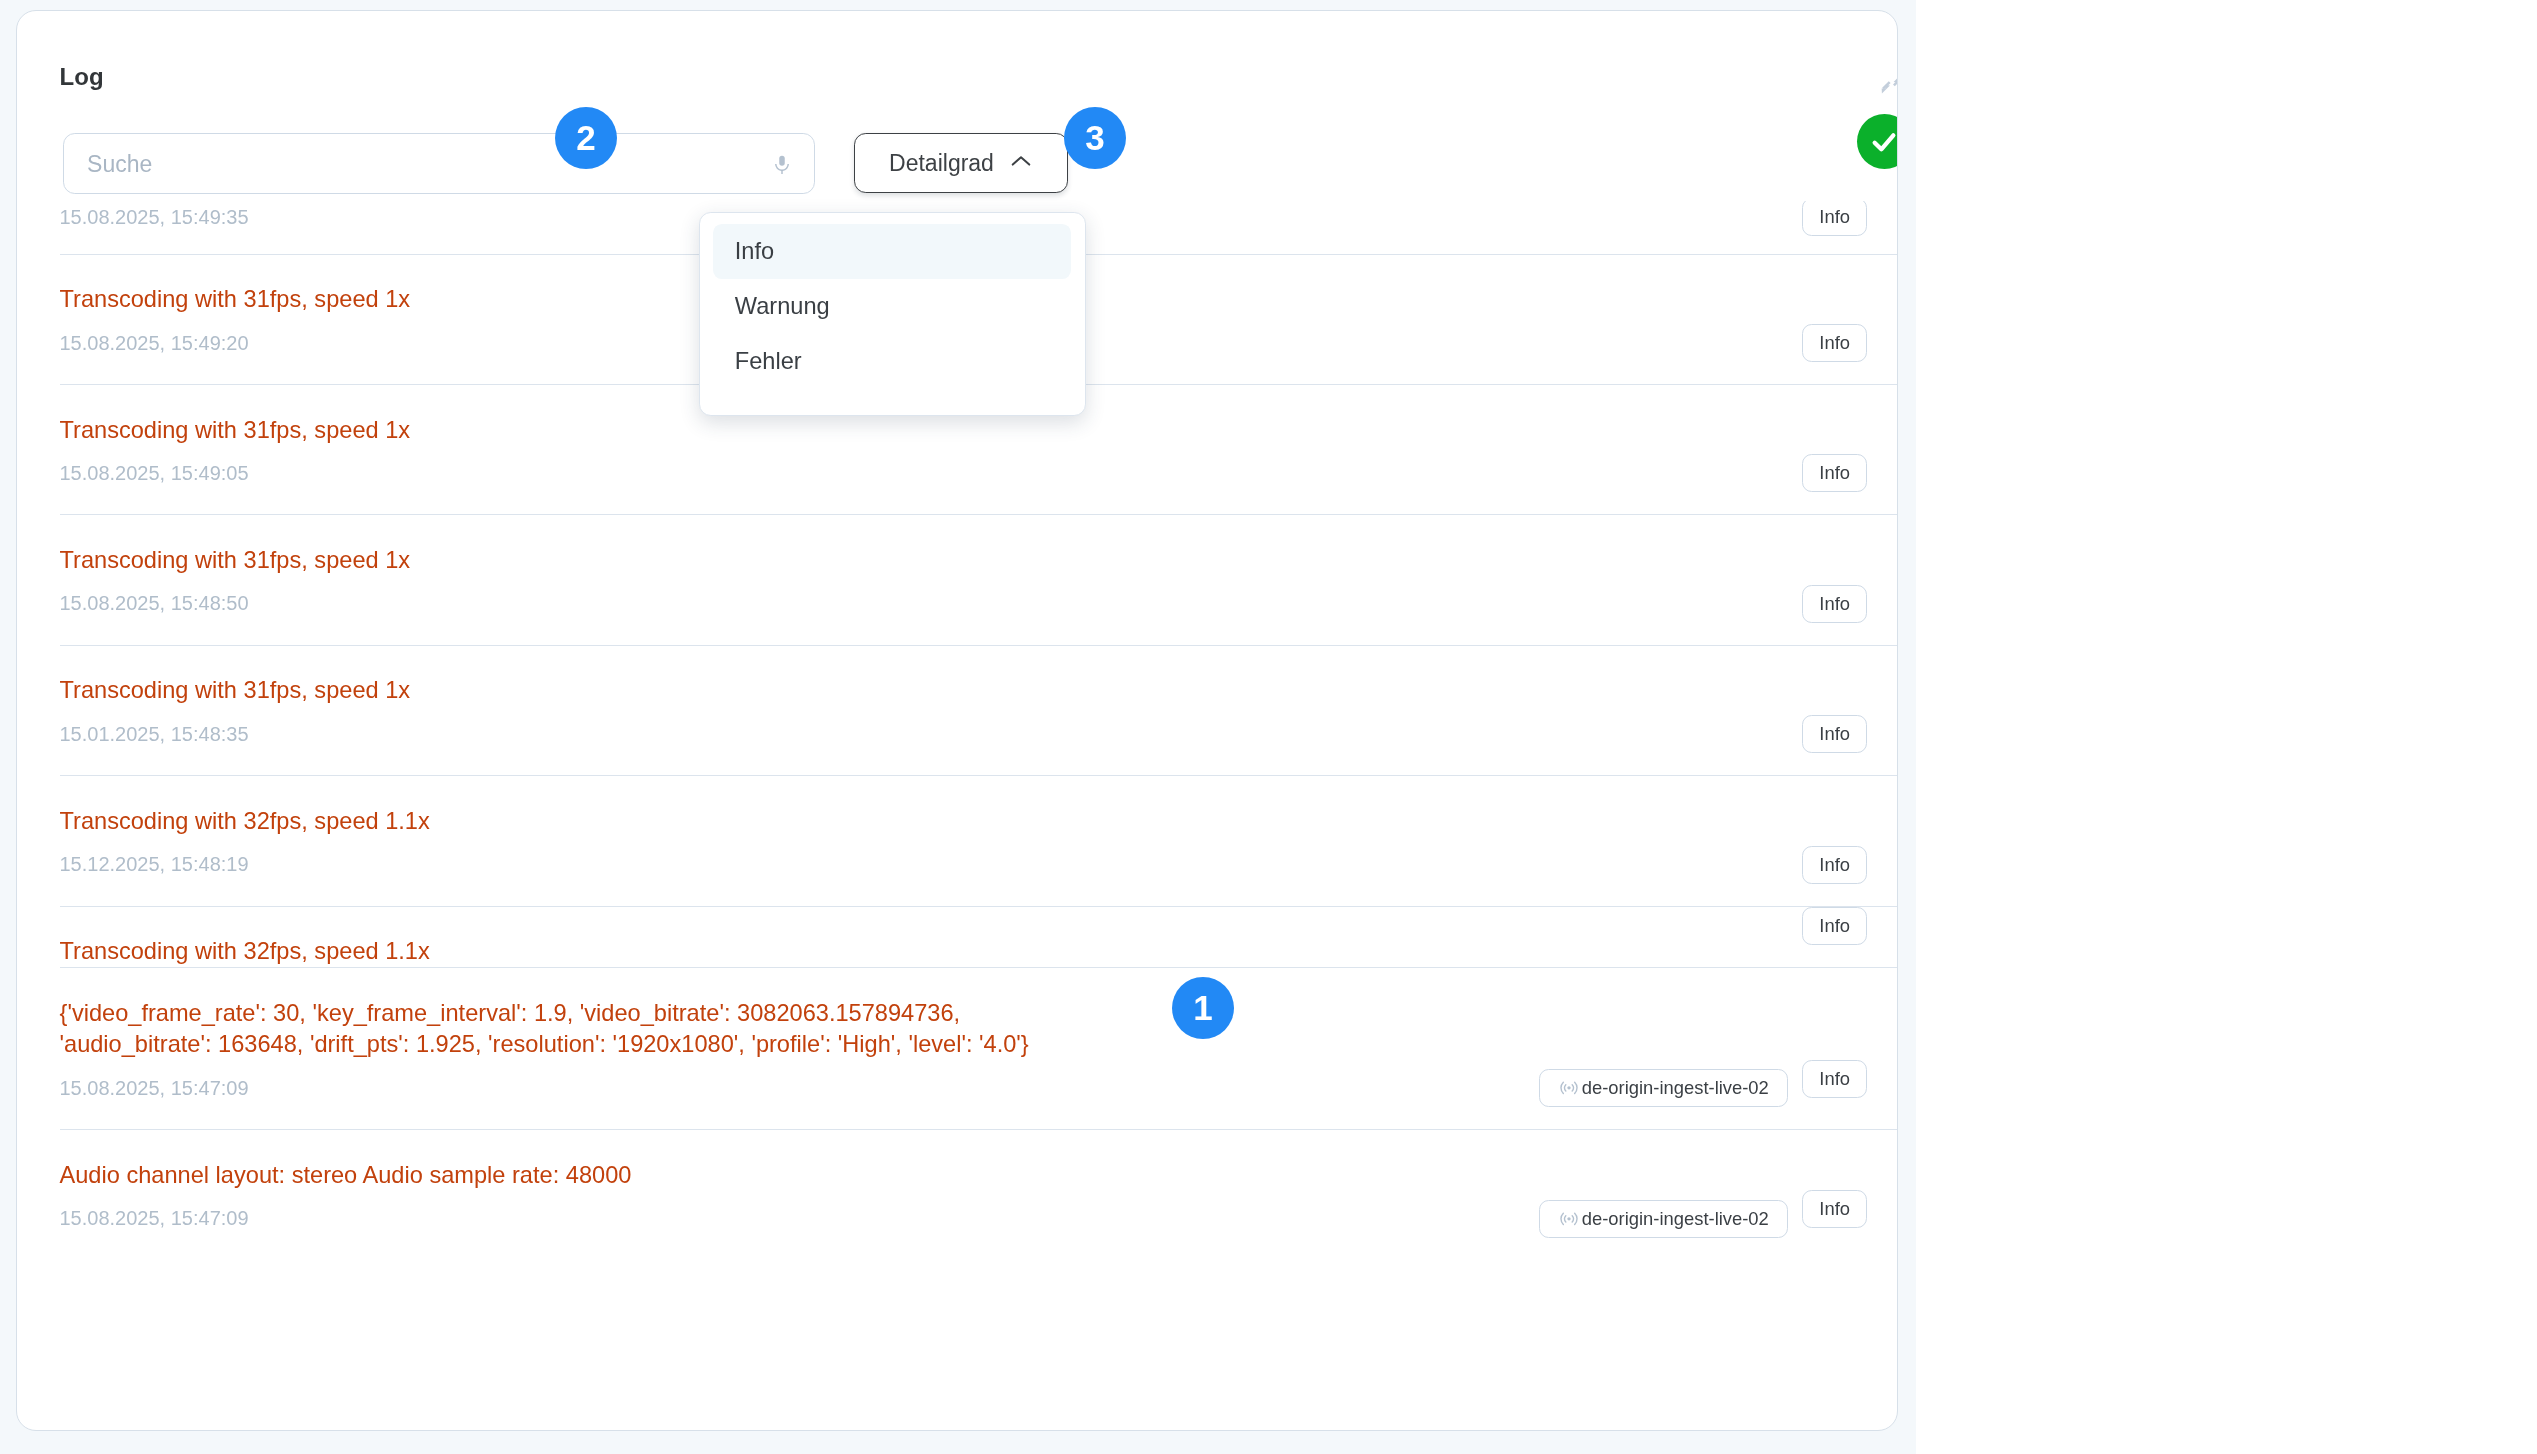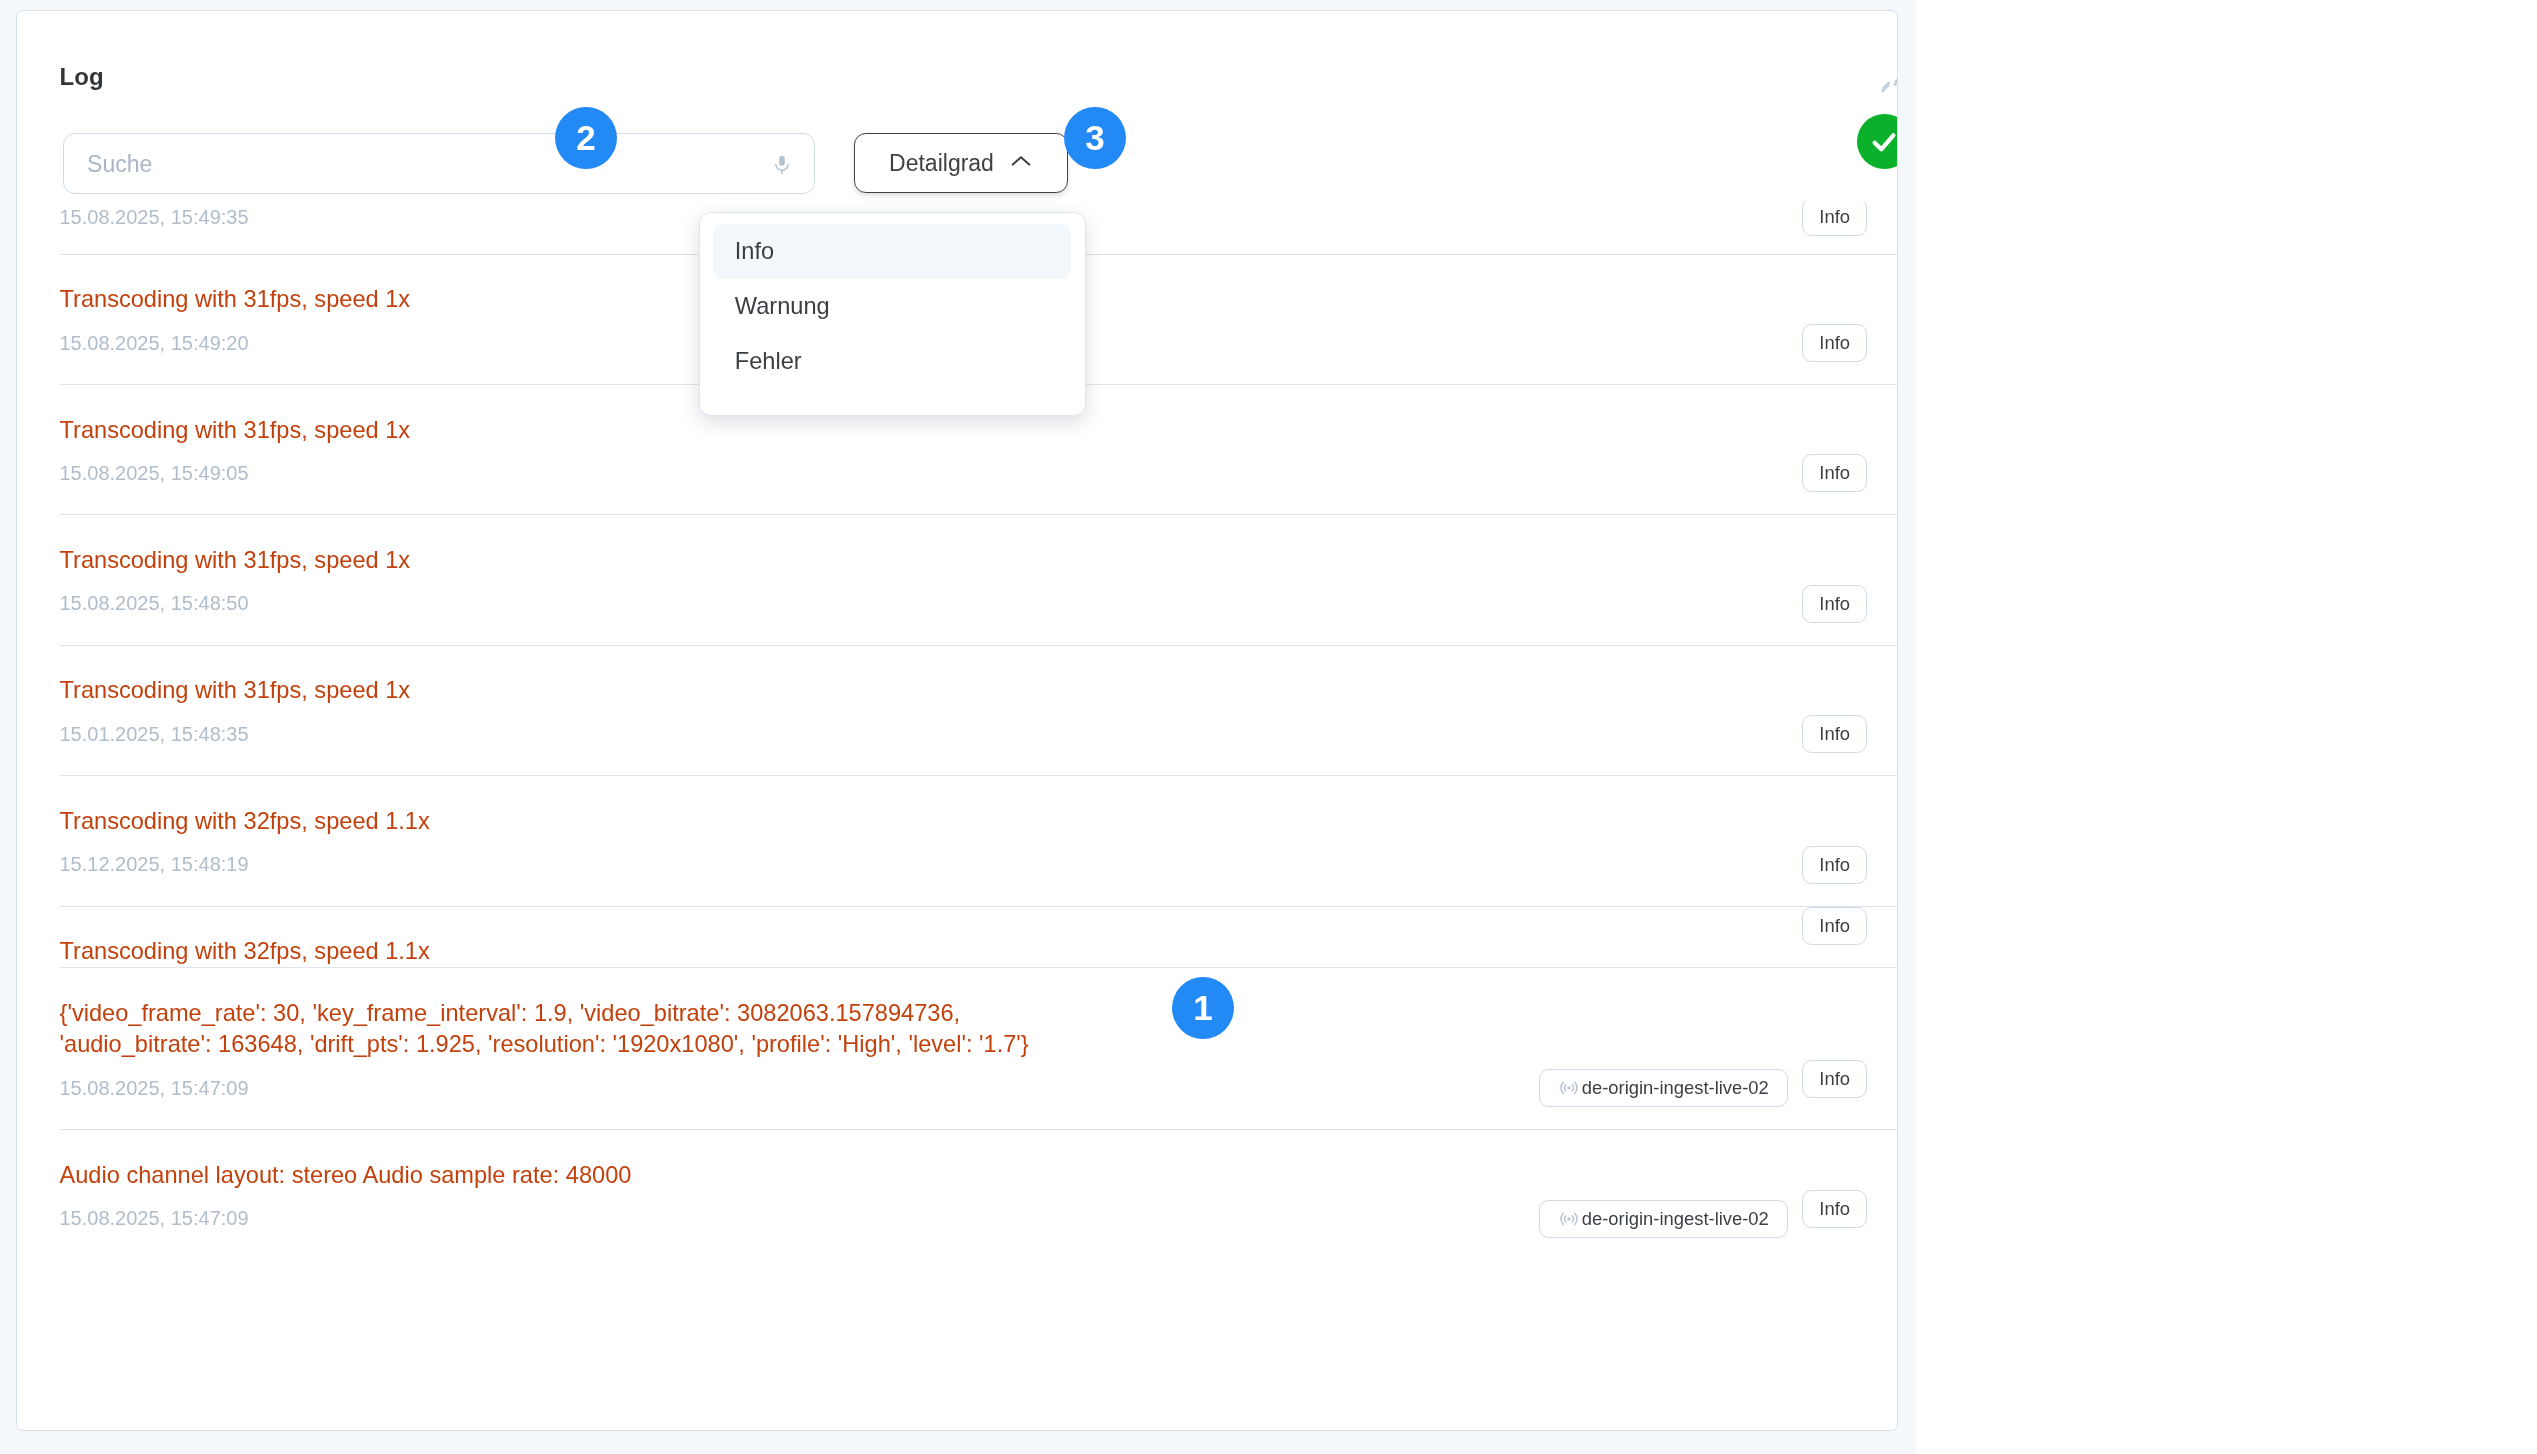--- a/index.html
+++ b/index.html
@@ -8,21 +8,21 @@
     background:#ffffff;
     font-family:"Liberation Sans","DejaVu Sans",sans-serif;
     overflow:hidden;
   }
   #page{
     position:absolute;left:0;top:0;width:1916px;height:1455px;
     background:#f4f8fb;
   }
   #card{
     position:absolute;left:15.5px;top:10.3px;width:1882px;height:1421px;
-    background:#ffffff;border:0.7px solid #d7e0e9;border-radius:7px;
+    background:#ffffff;border:0.7px solid #d7e0e9;border-radius:20px;
     box-sizing:border-box;overflow:hidden;
   }
 
   
   .card-title{
     position:absolute;left:43px;top:52px;
     font-size:24px;font-weight:bold;color:#323639;letter-spacing:0.1px;
   }
   .collapse-icon{
     position:absolute;left:1855px;top:53px;width:41px;height:38px;
@@ -213,21 +213,21 @@
           </div>
         </div>
         <div class="log-row">
           <div class="log-msg">Transcoding with 32fps, speed 1.1x</div>
           <div class="row-right">
             <div class="badge level">Info</div>
           </div>
         </div>
         <div class="log-row">
           <div class="log-msg">{'video_frame_rate': 30, 'key_frame_interval': 1.9, 'video_bitrate': 3082063.157894736,
-'audio_bitrate': 163648, 'drift_pts': 1.925, 'resolution': '1920x1080', 'profile': 'High', 'level': '1.7'}</div>
+'audio_bitrate': 163648, 'drift_pts': 1.925, 'resolution': '1920x1080', 'profile': 'High', 'level': '4.0'}</div>
           <div class="log-time">15.08.2025, 15:47:09</div>
           <div class="row-right">
             <div class="badge origin">
               <span class="wave-icon">
                 <svg width="22" height="17.7" viewBox="0 0 24 20" fill="none" stroke="#b4c1cf" stroke-width="1.6" stroke-linecap="round">
                   <circle cx="12" cy="10" r="1.9" fill="#b4c1cf" stroke="none"></circle>
                   <path d="M8.4 6.4a5 5 0 0 0 0 7.2"></path>
                   <path d="M15.6 6.4a5 5 0 0 1 0 7.2"></path>
                   <path d="M5.6 3.6a9 9 0 0 0 0 12.8"></path>
                   <path d="M18.4 3.6a9 9 0 0 1 0 12.8"></path>

